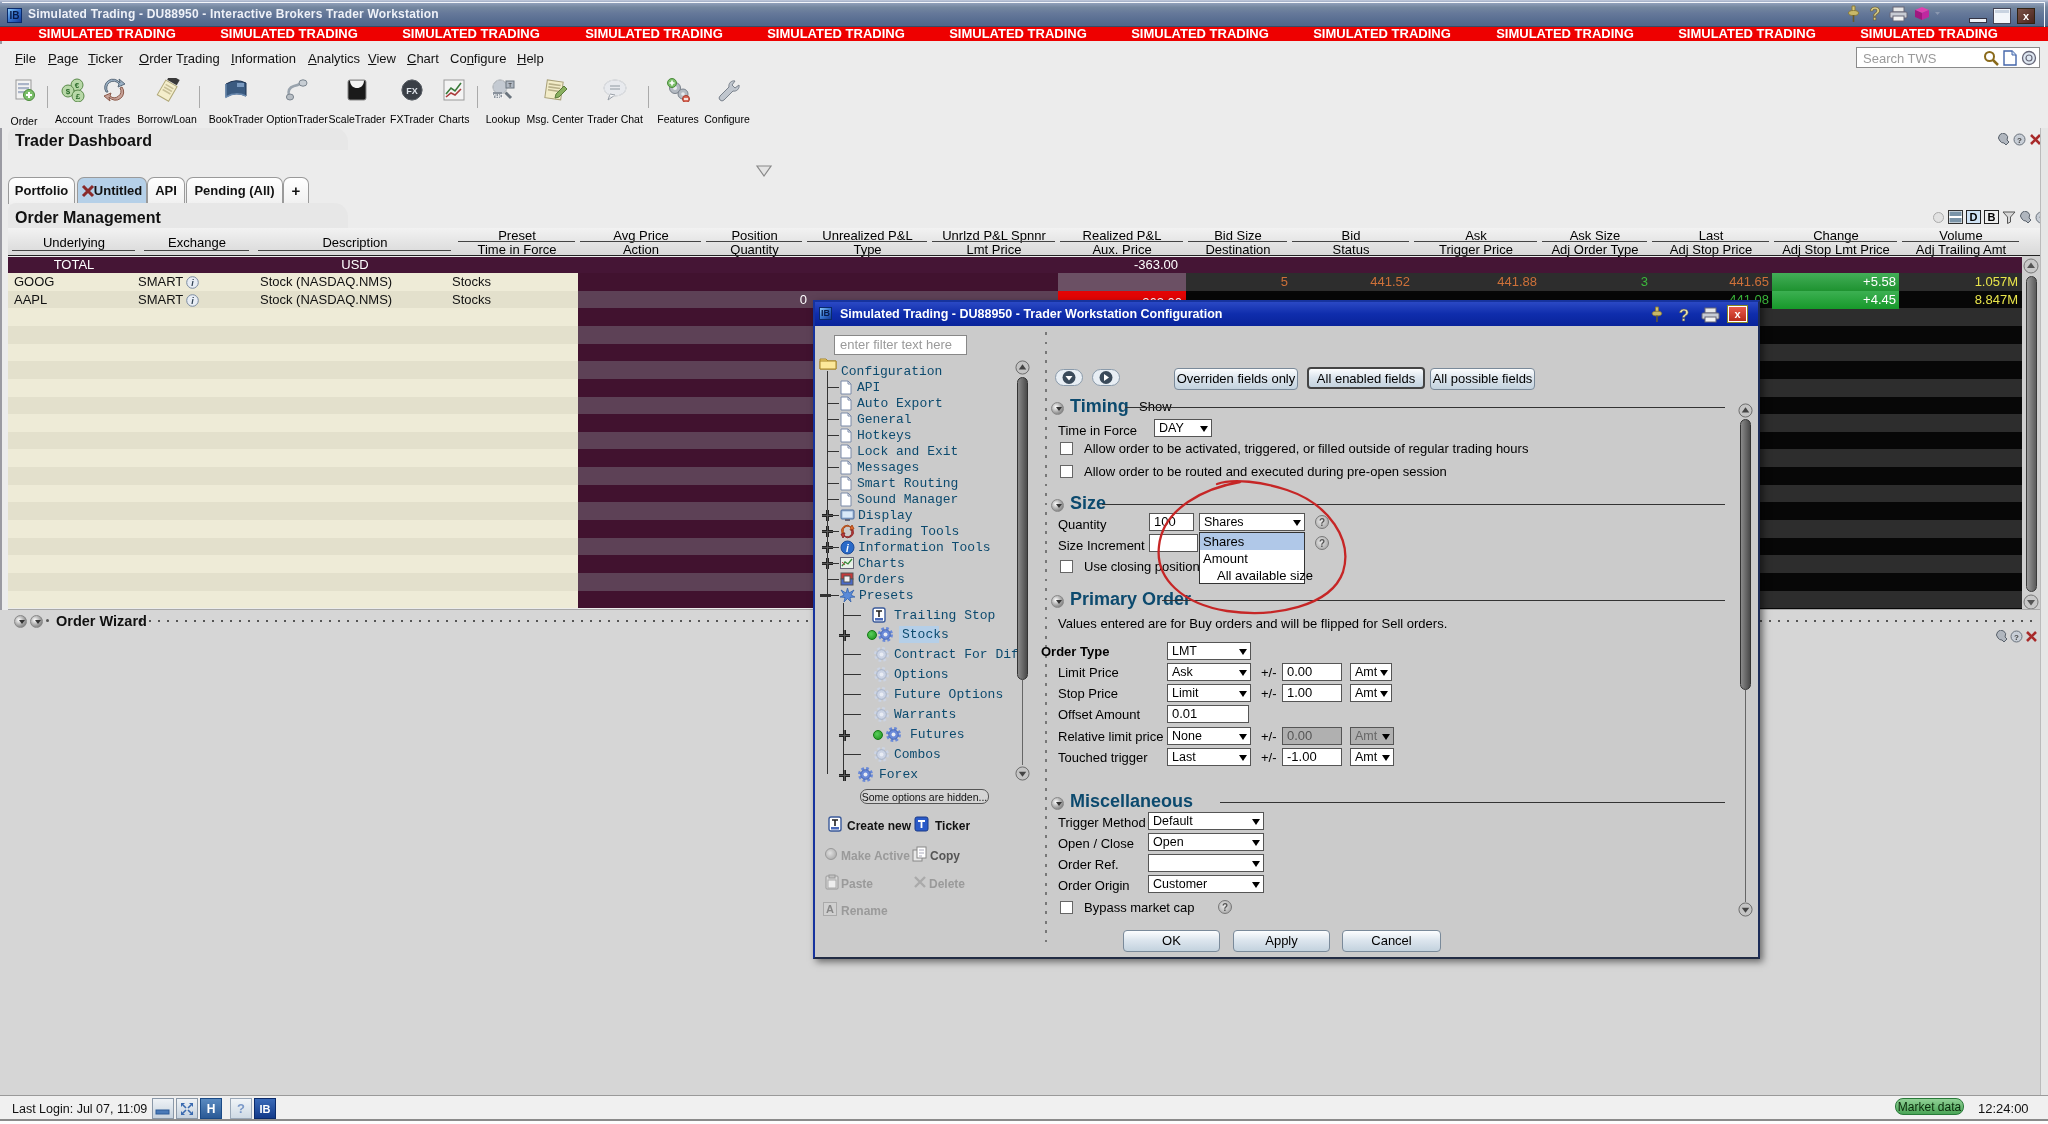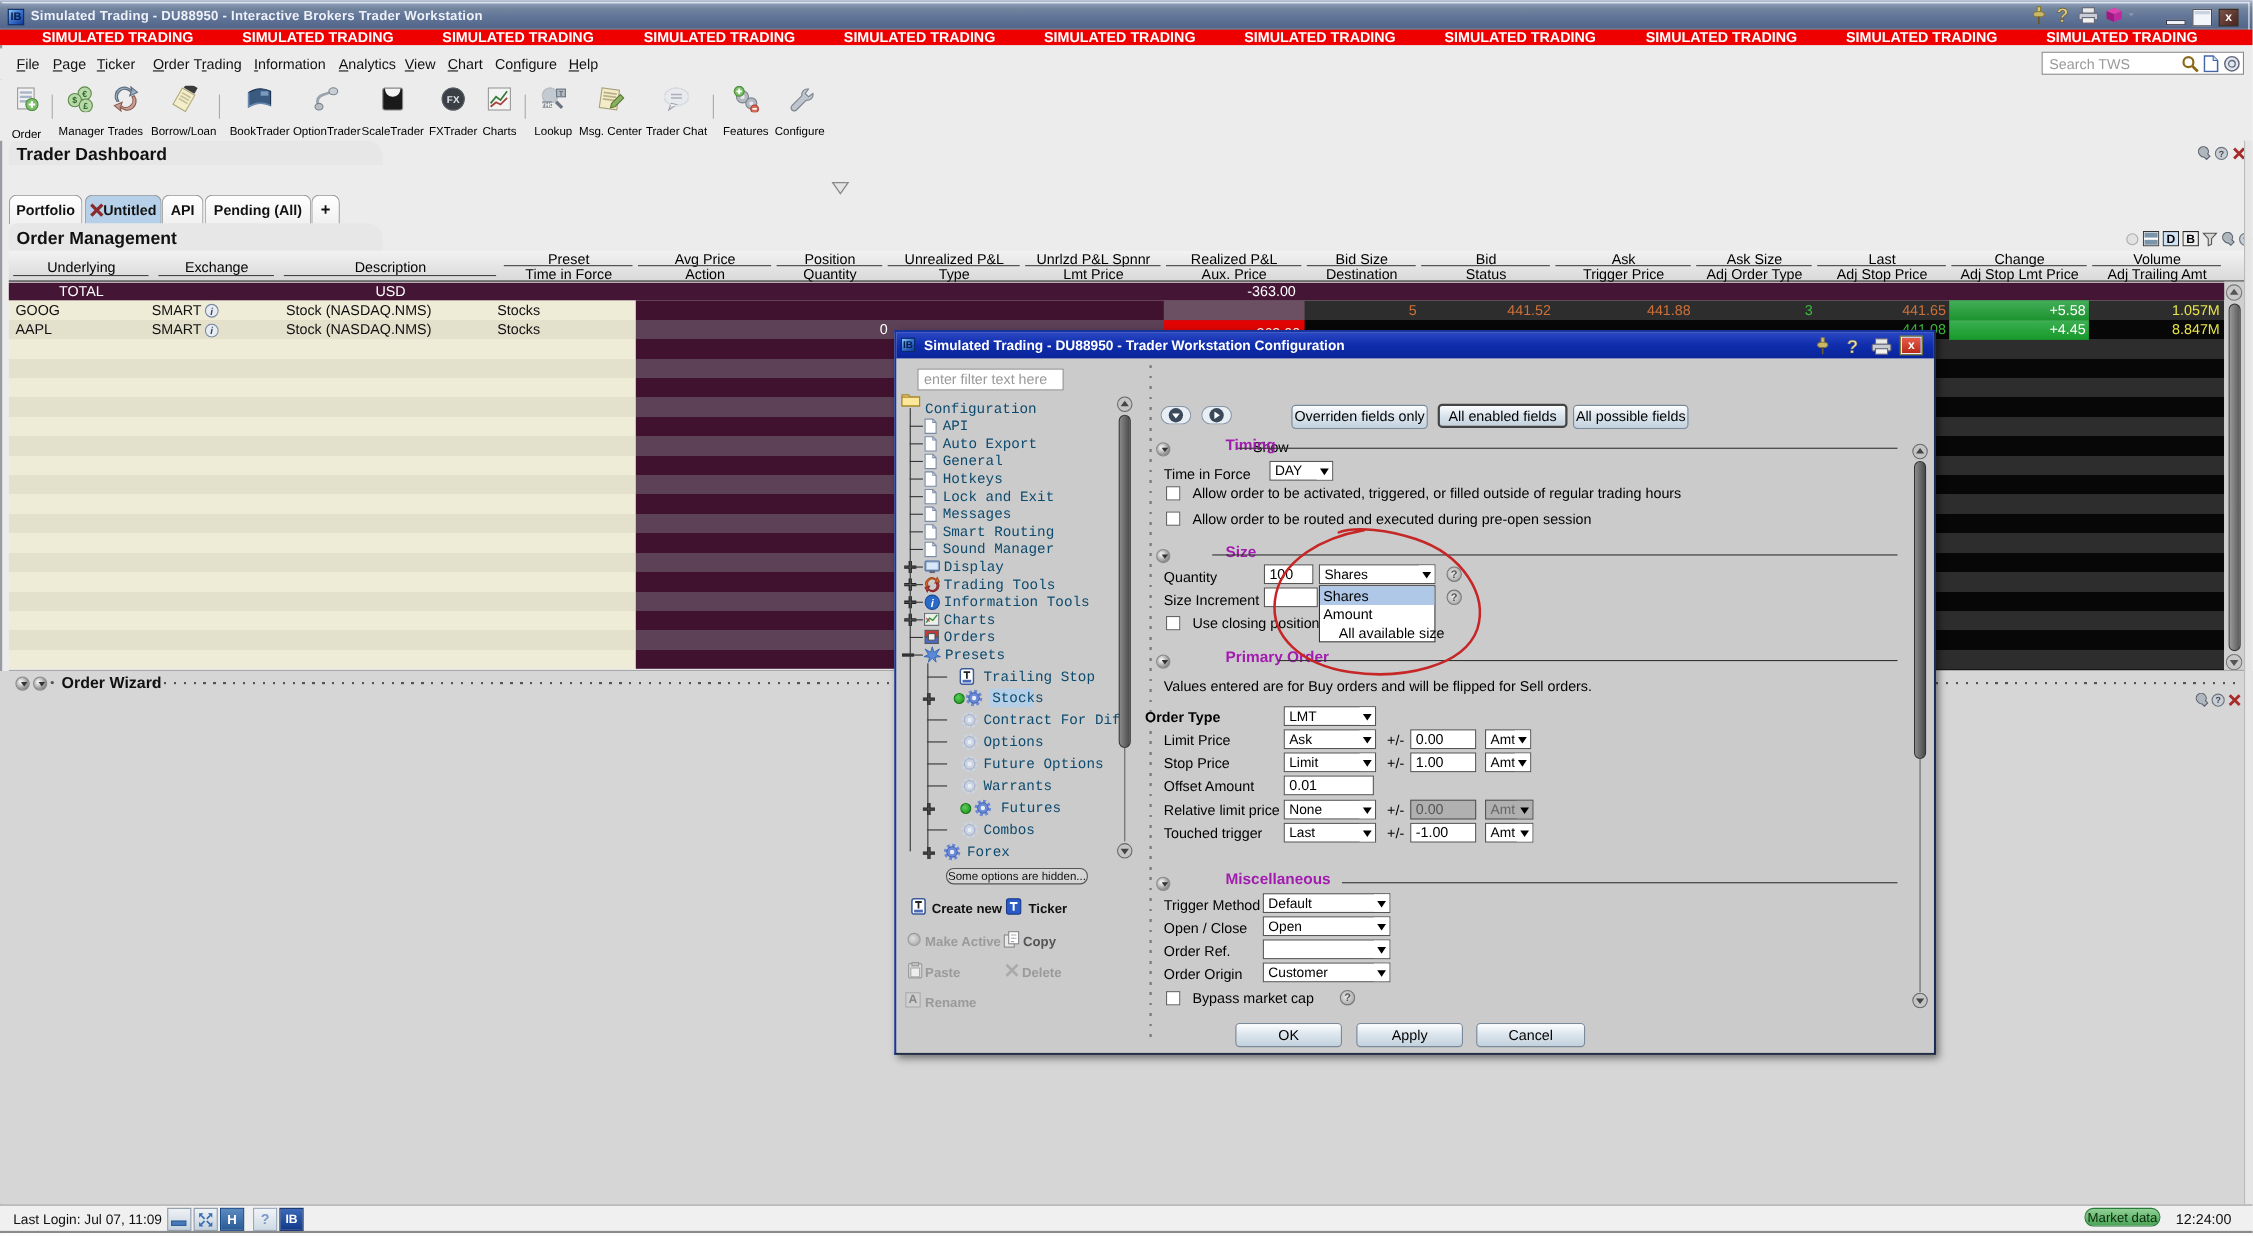--- a/index.html
+++ b/index.html
@@ -46,21 +46,21 @@
 #dlg{left:813px;top:300px;width:947px;height:659px;background:#cbcbcb;border:2px solid #16339e;border-bottom-color:#222c44;border-right-color:#1c2c58;box-shadow:3px 3px 7px rgba(0,0,0,.5);}
 #dlgtitle{left:0;top:0;width:943px;height:24px;background:linear-gradient(#2b49c4 0%,#0f2dac 50%,#09239a 100%);}
 #dlgtitle .ttext{position:absolute;left:25px;top:5px;color:#fff;font-size:12.5px;font-weight:bold;}
 #dlgbody{left:0;top:24px;width:943px;height:631px;background:#cbcbcb;}
 .lbl{position:absolute;font-size:13px;color:#000;white-space:nowrap;}
 .combo{position:absolute;height:18px;background:#fff;border:1px solid #555;font-size:12.5px;color:#000;line-height:16px;padding-left:4px;white-space:nowrap;}
 .combo .arr{position:absolute;right:0;top:0;width:14px;height:16px;background:#fff;}
 .combo .arr:after{content:"";position:absolute;right:3px;top:6px;border:4.5px solid transparent;border-top:6px solid #000;}
 .tbox{position:absolute;height:18px;background:#fff;border:1px solid #555;font-size:13px;padding-left:4px;line-height:16px;}
 .cb{position:absolute;width:13px;height:13px;background:#fff;border:1px solid #666;}
-.sech{position:absolute;font-size:14px;font-weight:bold;color:#a21caf;margin-left:44px;}
+.sech{position:absolute;font-size:18px;font-weight:bold;color:#0c4a6e;}
 .secline{position:absolute;height:1px;background:#333;}
 .secdot{position:absolute;width:13px;height:13px;border-radius:50%;background:radial-gradient(circle at 4px 4px,#fdfdfd,#9a9a9a 60%,#6a6a6a);border:1px solid #888;}
 .secdot:after{content:"";position:absolute;left:3.5px;top:4px;border:3px solid transparent;border-top:4px solid #333;}
 .helpi{position:absolute;width:14px;height:14px;border-radius:50%;background:radial-gradient(circle at 5px 5px,#e8e8e8,#9a9a9a);border:1px solid #777;color:#555;font-size:10px;font-weight:bold;text-align:center;line-height:13px;}
 .btn3d{position:absolute;height:22px;border:1px solid #7a8a9a;border-radius:4px;background:linear-gradient(#fdfeff,#dde6ee 45%,#c3d2de);font-size:13px;color:#000;text-align:center;}
 
 .ti{position:absolute;font-size:13px;color:#0c4a6e;white-space:nowrap;font-family:Liberation Mono, monospace;}
 
 #statusbar{left:0;top:1095px;width:2048px;height:26px;background:#f0f0f0;border-top:1px solid #9a9a9a;border-bottom:2px solid #8a8a8a;font-size:15px;}
 </style>
@@ -159,21 +159,21 @@
     </div>
     <div class="tbtn" style="left:14px;width:120px;top:6px;">
       <svg width="26" height="24" viewBox="0 0 26 24">
           <circle cx="16" cy="7" r="6" fill="#b8d8a8" stroke="#5a8a4a"></circle>
           <text x="16" y="10" font-size="8" text-anchor="middle" fill="#2a6a2a" font-weight="bold">€</text>
           <circle cx="7" cy="13" r="6" fill="#b8d8a8" stroke="#5a8a4a"></circle>
           <text x="7" y="16" font-size="8" text-anchor="middle" fill="#2a6a2a" font-weight="bold">$</text>
           <circle cx="17" cy="18" r="6" fill="#b8d8a8" stroke="#5a8a4a"></circle>
           <text x="17" y="21" font-size="8" text-anchor="middle" fill="#2a6a2a" font-weight="bold">£</text>
         </svg>
-      <div style="margin-top:9px;">Manager</div>
+      <div style="margin-top:9px;">Account</div>
     </div>
     <div class="tbtn" style="left:54px;width:120px;top:6px;">
       <svg width="24" height="24" viewBox="0 0 24 24">
           <path d="M4 14 A8 8 0 0 1 18 5 l-1-4 6 5-7 3 1-3 A6.5 6.5 0 0 0 6 14z" fill="#9ab0c4" stroke="#5a6a7a"></path>
           <path d="M20 9 A8 8 0 0 1 7 19 l1 4-6-5 7-3-1 3 A6.5 6.5 0 0 0 18 10z" fill="#c8a298" stroke="#8a5a4a"></path>
         </svg>
       <div style="margin-top:9px;">Trades</div>
     </div>
     <div class="tbtn" style="left:107px;width:120px;top:6px;">
       <svg width="26" height="24" viewBox="0 0 26 24">

